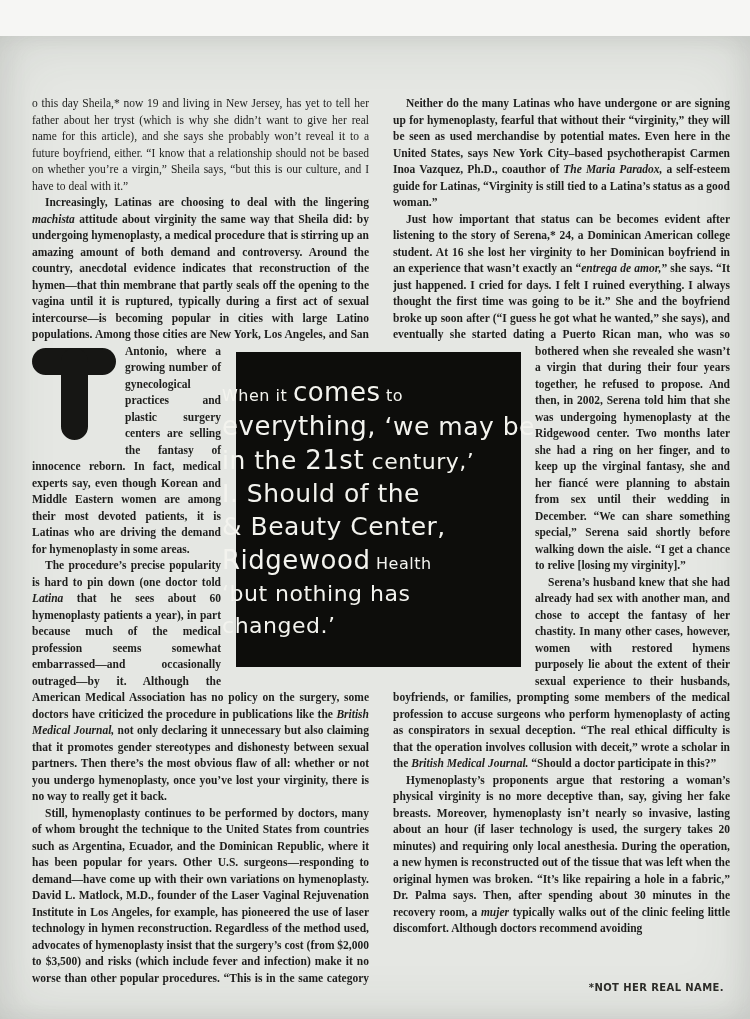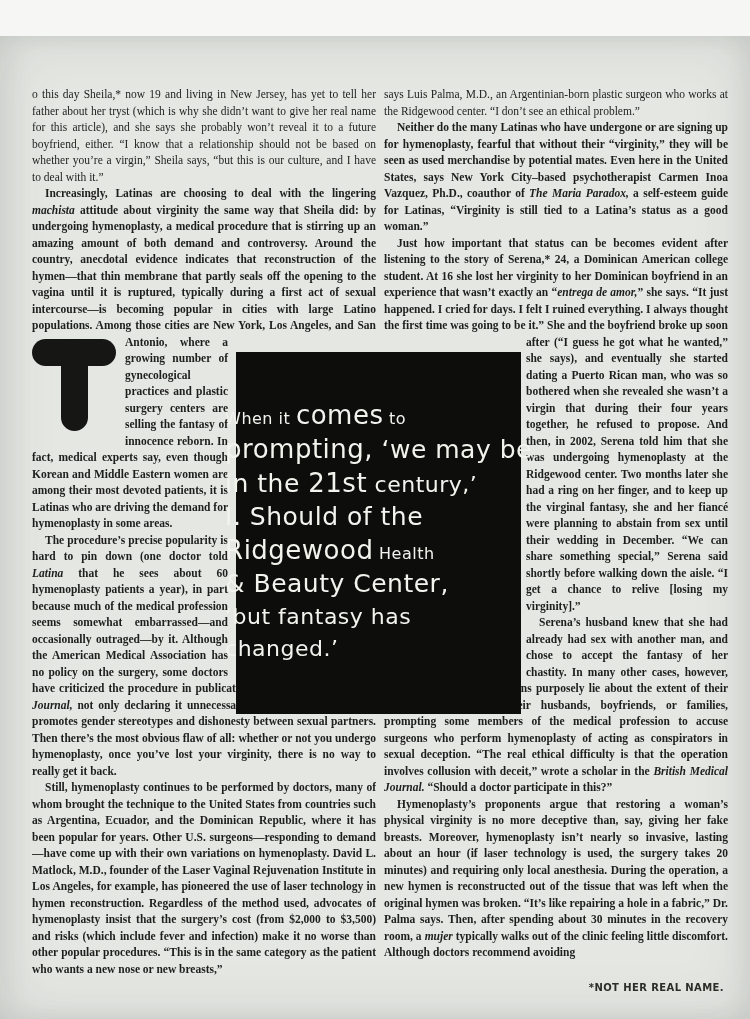--- a/index.html
+++ b/index.html
@@ -1,38 +1,38 @@
 <!DOCTYPE html>
 <html><head>
 <meta charset="utf-8">
 <style>
   html,body{margin:0;padding:0;}
   body{width:750px;height:1019px;position:relative;background:#f6f6f4;font-family:"Liberation Serif",serif;}
   .scan-page{position:absolute;left:0;top:36px;width:750px;height:983px;background:#e5e7e3;
     box-shadow:inset 0 0 60px rgba(60,65,60,.12), inset 12px 0 24px rgba(60,65,60,.06), inset -10px 0 20px rgba(60,65,60,.05);}
   .top-strip{position:absolute;left:0;top:0;width:750px;height:36px;background:#f6f6f4;}
 
-  .columns{position:absolute;left:32px;top:86px;width:698px;display:flex;gap:8px;}
+  .columns{position:absolute;left:32px;top:95px;width:698px;display:flex;gap:24px;}
   .col{width:344px;height:892px;overflow:hidden;color:#1e1e1c;font-size:11.5px;line-height:16.5px;text-align:justify;}
   .col p{margin:0;}
   .col p.indent{text-indent:13px;font-weight:bold;}
   .col i{font-style:italic;}
 
   
   .push-l{float:right;width:0;height:250px;}
   .block-l{float:right;clear:right;width:148px;height:330px;}
   .push-r{float:left;width:0;height:250px;}
   .block-r{float:left;clear:left;width:142px;height:330px;}
 
   
   .dropcap{float:left;width:84px;height:92px;position:relative;margin:3px 9px 2px 0;}
   .dropcap::before{content:"";position:absolute;left:0;top:0;width:84px;height:27px;background:#161614;border-radius:14px;}
   .dropcap::after{content:"";position:absolute;left:29px;top:0;width:27px;height:92px;background:#161614;border-radius:14px;}
 
-  .pull-quote{position:absolute;left:237px;top:353px;width:283px;height:360px;background:#0d0d0b;
+  .pull-quote{position:absolute;left:237px;top:353px;width:283px;height:313px;background:#0d0d0b;
     display:flex;flex-direction:column;justify-content:center;align-items:center;
     font-family:"DejaVu Sans",sans-serif;color:#f3f3ee;box-shadow:0 0 0 1px #0d0d0b;}
   .pq-line{white-space:nowrap;line-height:30px;}
   .pq-sm{font-size:16px;letter-spacing:.5px;}
   .pq-md{font-size:25px;letter-spacing:.5px;}
   .pq-md2{font-size:22px;letter-spacing:.5px;}
   .pq-lg{font-size:26px;letter-spacing:.5px;}
 
   .footnote{position:absolute;right:26px;top:982px;font-family:"DejaVu Sans",sans-serif;
     font-size:10px;font-weight:bold;letter-spacing:.4px;color:#2c2c28;}
@@ -52,37 +52,36 @@
     <div class="push-l"></div>
     <div class="block-l"></div>
   <p><span class="dropcap"></span><span>o this day Sheila,* now 19 and living in New Jersey, has yet to tell her father about her tryst (which is why she didn’t want to give her real name for this article), and she says she probably won’t reveal it to a future boyfriend, either. “I know that a relationship should not be based on whether you’re a virgin,” Sheila says, “but this is our culture, and I have to deal with it.”</span></p>
       <p class="indent"><span>Increasingly, Latinas are choosing to deal with the lingering </span><i>machista</i><span> attitude about virginity the same way that Sheila did: by undergoing hymenoplasty, a medical procedure that is stirring up an amazing amount of both demand and controversy. Around the country, anecdotal evidence indicates that reconstruction of the hymen—that thin membrane that partly seals off the opening to the vagina until it is ruptured, typically during a first act of sexual intercourse—is becoming popular in cities with large Latino populations. Among those cities are New York, Los Angeles, and San Antonio, where a growing number of gynecological practices and plastic surgery centers are selling the fantasy of innocence reborn. In fact, medical experts say, even though Korean and Middle Eastern women are among their most devoted patients, it is Latinas who are driving the demand for hymenoplasty in some areas.</span></p>
       <p class="indent"><span>The procedure’s precise popularity is hard to pin down (one doctor told </span><i>Latina</i><span> that he sees about 60 hymenoplasty patients a year), in part because much of the medical profession seems somewhat embarrassed—and occasionally outraged—by it. Although the American Medical Association has no policy on the surgery, some doctors have criticized the procedure in publications like the </span><i>British Medical Journal,</i><span> not only declaring it unnecessary but also claiming that it promotes gender stereotypes and dishonesty between sexual partners. Then there’s the most obvious flaw of all: whether or not you undergo hymenoplasty, once you’ve lost your virginity, there is no way to really get it back.</span></p>
       <p class="indent"><span>Still, hymenoplasty continues to be performed by doctors, many of whom brought the technique to the United States from countries such as Argentina, Ecuador, and the Dominican Republic, where it has been popular for years. Other U.S. surgeons—responding to demand—have come up with their own variations on hymenoplasty. David L. Matlock, M.D., founder of the Laser Vaginal Rejuvenation Institute in Los Angeles, for example, has pioneered the use of laser technology in hymen reconstruction. Regardless of the method used, advocates of hymenoplasty insist that the surgery’s cost (from $2,000 to $3,500) and risks (which include fever and infection) make it no worse than other popular procedures. “This is in the same category as the patient who wants a new nose or new breasts,”</span></p>
     </div>
   <div class="col">
     <div class="push-r"></div>
     <div class="block-r"></div>
-  <p><span>says Luis Palma, M.D., an Argentinian-born plastic surgeon who works at the Ridgewood center. “I don’t see an ethical problem.”</span></p>
       <p class="indent"><span>Neither do the many Latinas who have undergone or are signing up for hymenoplasty, fearful that without their “virginity,” they will be seen as used merchandise by potential mates. Even here in the United States, says New York City–based psychotherapist Carmen Inoa Vazquez, Ph.D., coauthor of </span><i>The Maria Paradox,</i><span> a self-esteem guide for Latinas, “Virginity is still tied to a Latina’s status as a good woman.”</span></p>
       <p class="indent"><span>Just how important that status can be becomes evident after listening to the story of Serena,* 24, a Dominican American college student. At 16 she lost her virginity to her Dominican boyfriend in an experience that wasn’t exactly an “</span><i>entrega de amor,</i><span>” she says. “It just happened. I cried for days. I felt I ruined everything. I always thought the first time was going to be it.” She and the boyfriend broke up soon after (“I guess he got what he wanted,” she says), and eventually she started dating a Puerto Rican man, who was so bothered when she revealed she wasn’t a virgin that during their four years together, he refused to propose. And then, in 2002, Serena told him that she was undergoing hymenoplasty at the Ridgewood center. Two months later she had a ring on her finger, and to keep up the virginal fantasy, she and her fiancé were planning to abstain from sex until their wedding in December. “We can share something special,” Serena said shortly before walking down the aisle. “I get a chance to relive [losing my virginity].”</span></p>
       <p class="indent"><span>Serena’s husband knew that she had already had sex with another man, and chose to accept the fantasy of her chastity. In many other cases, however, women with restored hymens purposely lie about the extent of their sexual experience to their husbands, boyfriends, or families, prompting some members of the medical profession to accuse surgeons who perform hymenoplasty of acting as conspirators in sexual deception. “The real ethical difficulty is that the operation involves collusion with deceit,” wrote a scholar in the </span><i>British Medical Journal.</i><span> “Should a doctor participate in this?”</span></p>
       <p class="indent"><span>Hymenoplasty’s proponents argue that restoring a woman’s physical virginity is no more deceptive than, say, giving her fake breasts. Moreover, hymenoplasty isn’t nearly so invasive, lasting about an hour (if laser technology is used, the surgery takes 20 minutes) and requiring only local anesthesia. During the operation, a new hymen is reconstructed out of the tissue that was left when the original hymen was broken. “It’s like repairing a hole in a fabric,” Dr. Palma says. Then, after spending about 30 minutes in the recovery room, a </span><i>mujer</i><span> typically walks out of the clinic feeling little discomfort. Although doctors recommend avoiding</span></p>
     </div>
 </div>
 
 <div class="pull-quote">
   <div>
       <div class="pq-line"><span class="pq-sm">When it </span><span class="pq-lg">comes</span><span class="pq-sm"> to</span></div>
-      <div class="pq-line"><span class="pq-lg">prompting,</span><span class="pq-md"> ‘we may be</span></div>
+      <div class="pq-line"><span class="pq-lg">everything,</span><span class="pq-md"> ‘we may be</span></div>
       <div class="pq-line"><span class="pq-md">in the </span><span class="pq-lg">21st</span><span class="pq-md2"> century,’</span></div>
       <div class="pq-line"><span class="pq-md">I. Should of the</span></div>
+      <div class="pq-line"><span class="pq-md">&amp; </span><span class="pq-md">Beauty Center,</span></div>
       <div class="pq-line"><span class="pq-lg">Ridgewood</span><span class="pq-sm"> Health</span></div>
-      <div class="pq-line"><span class="pq-md">&amp; </span><span class="pq-md">Beauty Center,</span></div>
-      <div class="pq-line"><span class="pq-md2">‘but fantasy has</span></div>
+      <div class="pq-line"><span class="pq-md2">‘but nothing has</span></div>
       <div class="pq-line"><span class="pq-md2">changed.’</span></div>
     </div>
 </div>
 
 <div class="footnote">*NOT HER REAL NAME.</div>
 
 <div class="footer">
   <span class="pgnum">102</span>
   <span class="mag">LATINA</span>
   <span class="issue">MARCH 2004</span>

